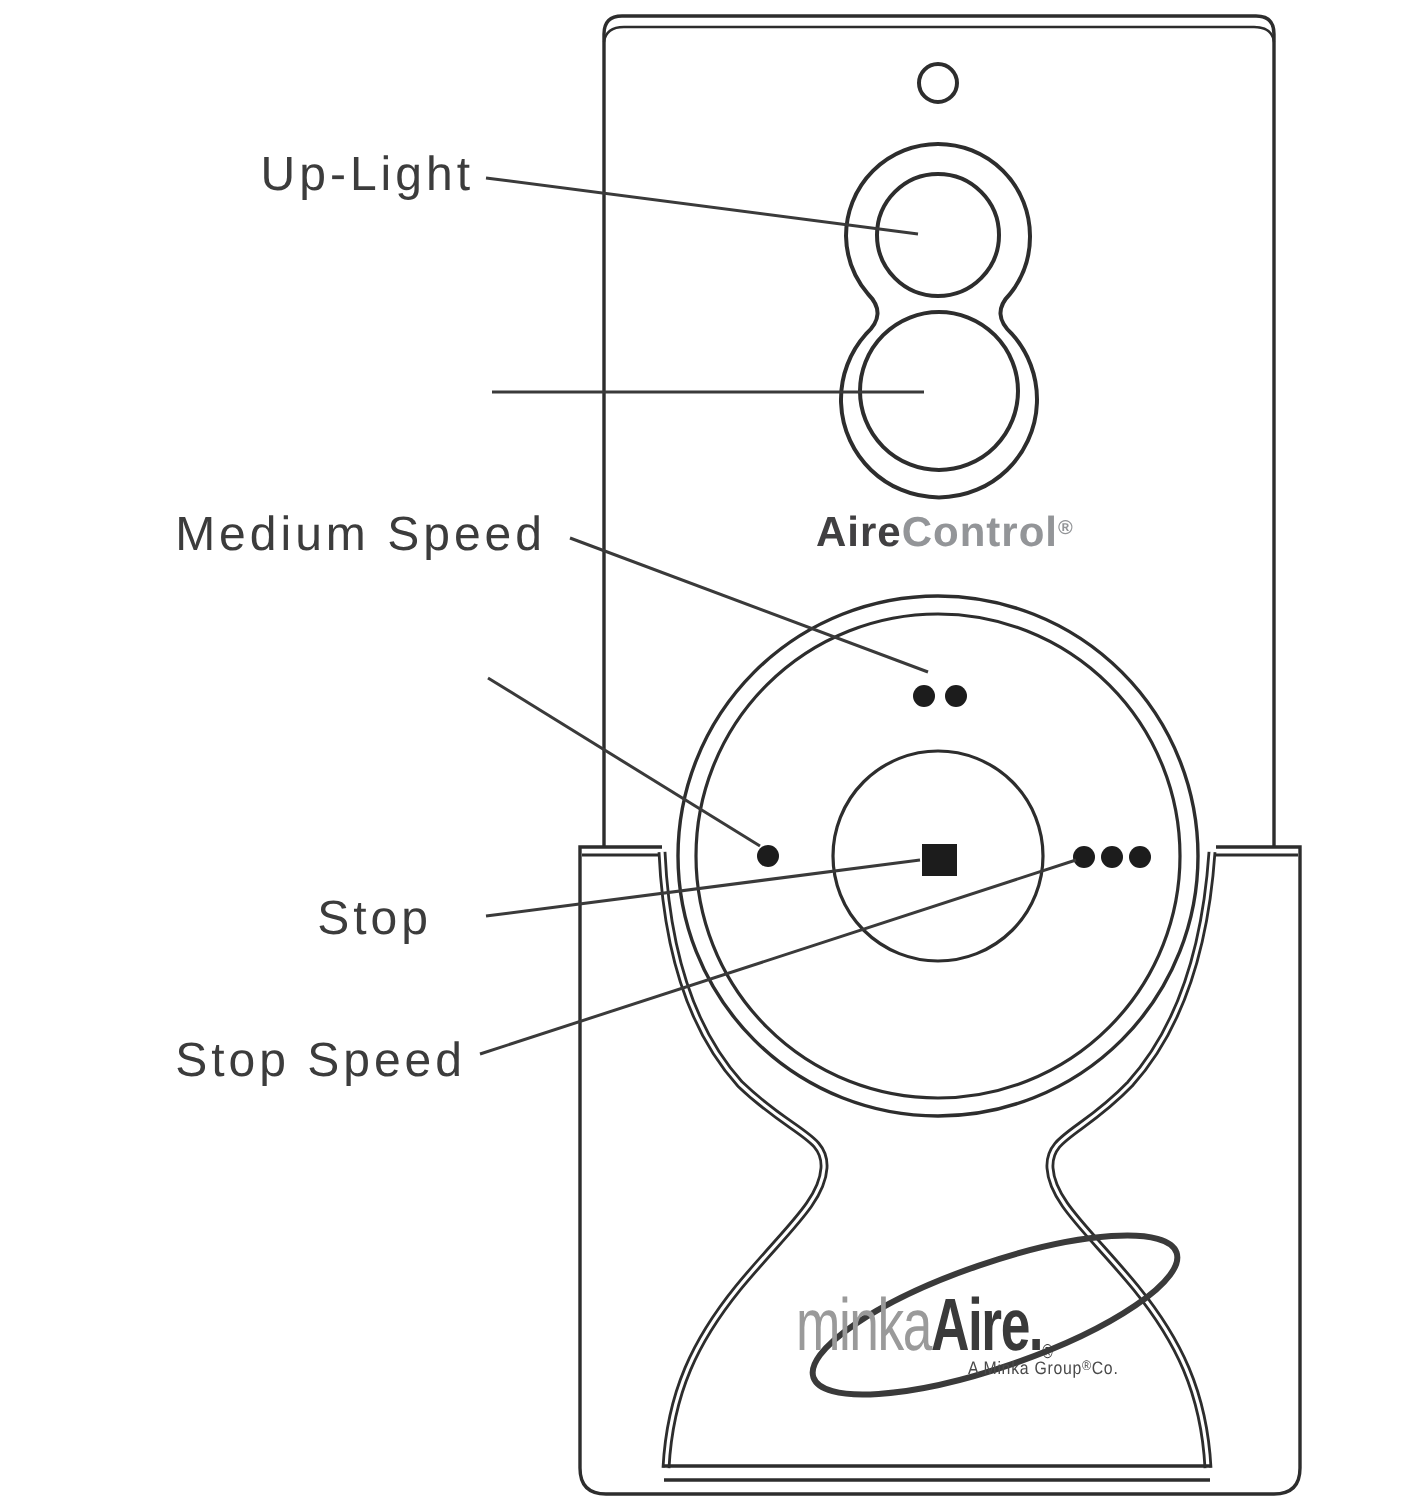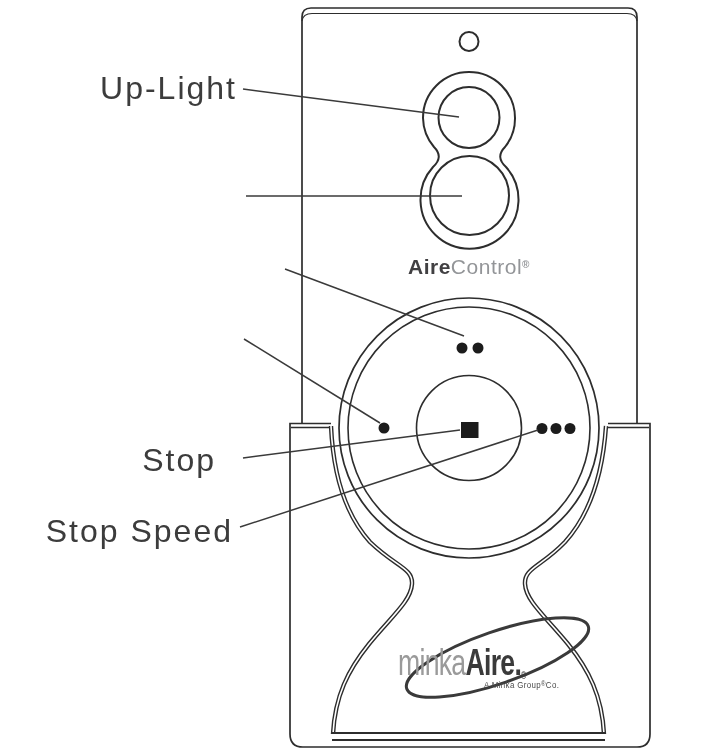--- a/index.html
+++ b/index.html
@@ -6,36 +6,36 @@
   #stage{
     position:relative;
     width:709px;height:755px;
     background:#ffffff;
     font-family:"Liberation Sans", sans-serif;
     overflow:hidden;
   }
   #diagram-svg{position:absolute;left:0;top:0;}
   .callout{
     position:absolute;
-    font-size:32px;
+    font-size:24px;
     line-height:32px;
     letter-spacing:2px;
     color:#3c3c3c;
     white-space:nowrap;
   }
   .brandline{
     position:absolute;
     left:408px;top:253px;
     font-size:21px;
     line-height:24px;
     letter-spacing:.5px;
     white-space:nowrap;
   }
   .brand-primary{font-weight:bold;color:#414042;}
-  .brand-secondary{font-weight:normal;color:#939598;}
+  .brand-secondary{font-weight:bold;color:#939598;}
   .brand-reg{font-size:10px;color:#939598;vertical-align:6px;font-weight:bold;}
   .logoline{
     position:absolute;
     left:398px;top:644px;
     font-size:37px;
     line-height:38px;
     letter-spacing:-1px;
     white-space:nowrap;
     transform:scaleX(.72);
     transform-origin:left top;
@@ -100,20 +100,21 @@
 
     <line x1="243" y1="89" x2="459" y2="117" stroke="#3a3a3a" stroke-width="1.5"></line>
     <line x1="246" y1="196" x2="462" y2="196" stroke="#3a3a3a" stroke-width="1.5"></line>
     <line x1="285" y1="269" x2="464" y2="336" stroke="#3a3a3a" stroke-width="1.5"></line>
     <line x1="244" y1="339" x2="380" y2="423" stroke="#3a3a3a" stroke-width="1.5"></line>
     <line x1="243" y1="458" x2="460" y2="430" stroke="#3a3a3a" stroke-width="1.5"></line>
     <line x1="240" y1="527" x2="538" y2="430" stroke="#3a3a3a" stroke-width="1.5"></line>
   </svg>
 
   <div class="callout" style="right:472px;top:72px">Up-Light</div>
+  <div class="callout" style="right:436px;top:252px">Medium Speed</div>
   <div class="callout" style="right:493px;top:444px">Stop</div>
   <div class="callout" style="right:476px;top:515px">Stop Speed</div>
 
   <div class="brandline">
     <span class="brand-primary">Aire</span><span class="brand-secondary">Control</span><span class="brand-reg">®</span>
   </div>
 
   <div class="logoline">
     <span class="logo-gray">minka</span><span class="logo-dark">Aire</span><span class="logo-dark">.</span><span class="logo-reg">®</span>
   </div>

